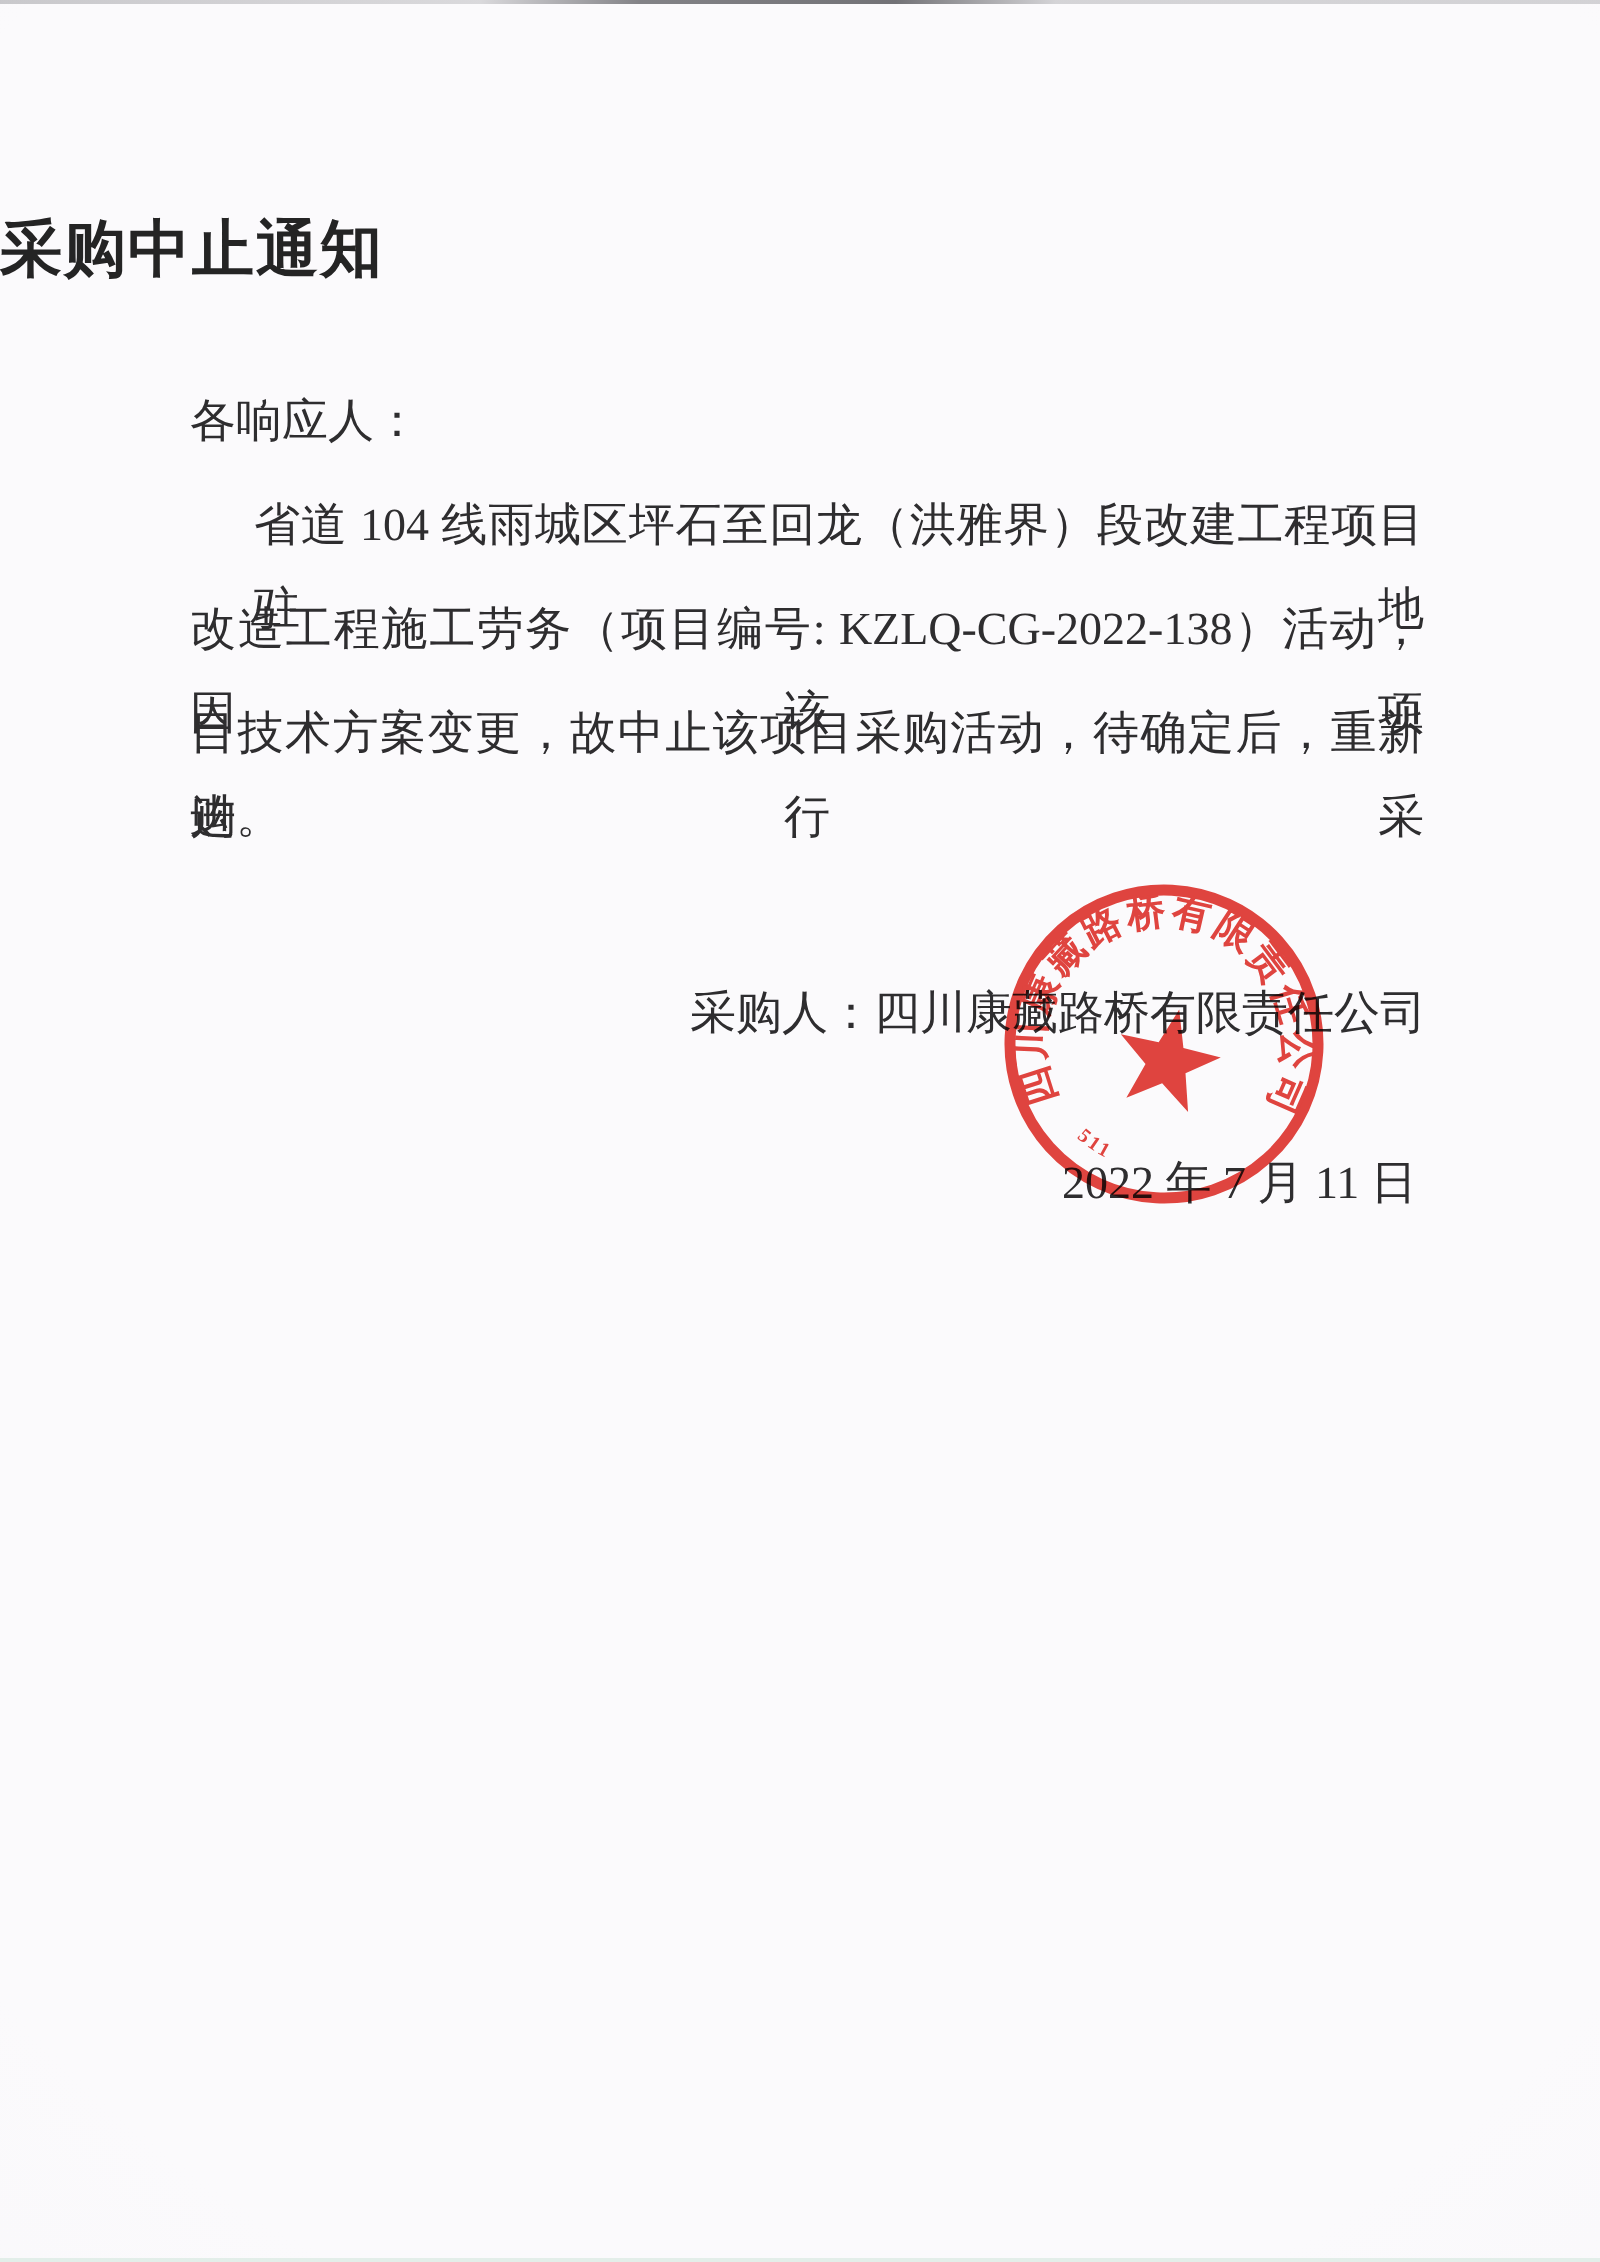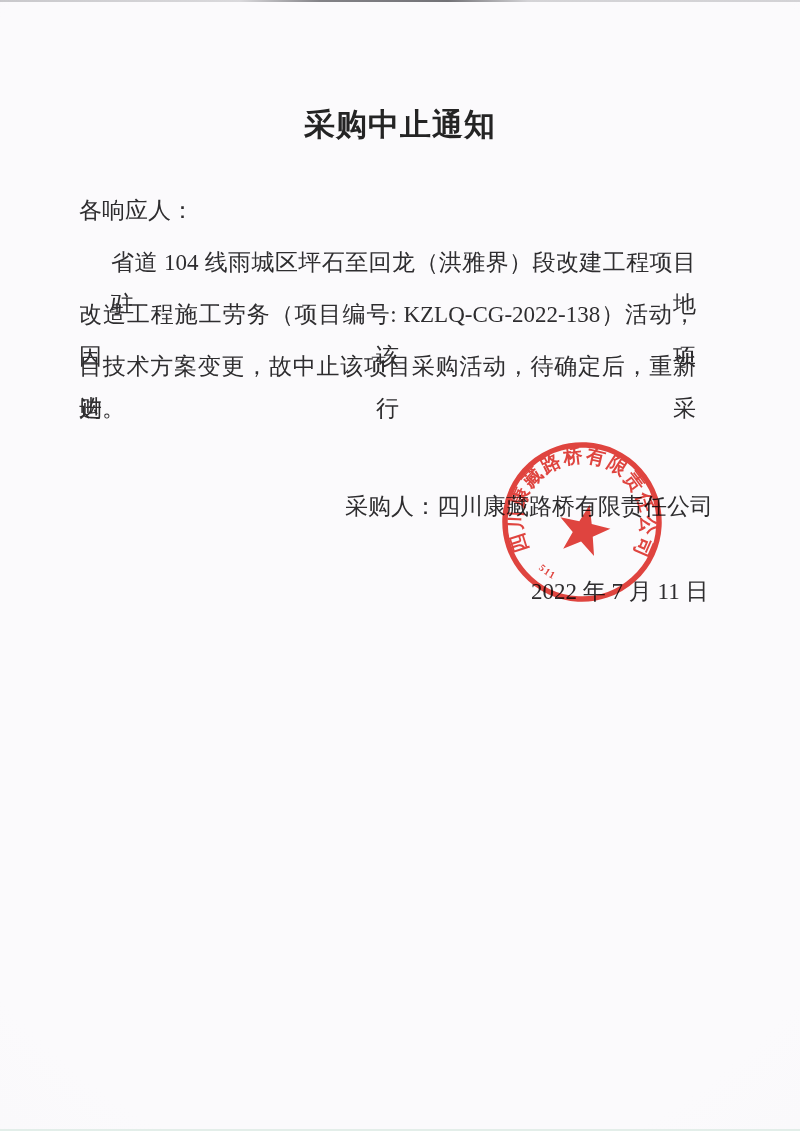--- a/index.html
+++ b/index.html
@@ -38,30 +38,30 @@
     position: absolute;
     bottom: 0; left: 0;
     width: 100%; height: 2px;
     background: rgba(214,232,222,0.65);
   }
   .doc-title {
     position: absolute;
     top: 104px;
     left: 0;
     width: 100%;
-    text-align: center;
+    text-align: left;
     font-size: 31px;
     font-weight: bold;
     letter-spacing: 1px;
     color: #242424;
   }
   .text-block {
     position: absolute;
     top: 190px;
-    left: 79px;
+    left: 95px;
     width: 617px;
     font-size: 23px;
     line-height: 42px;
     color: #2e2d2f;
   }
   .line {
     height: 42px;
     white-space: nowrap;
   }
   .line.justify {

